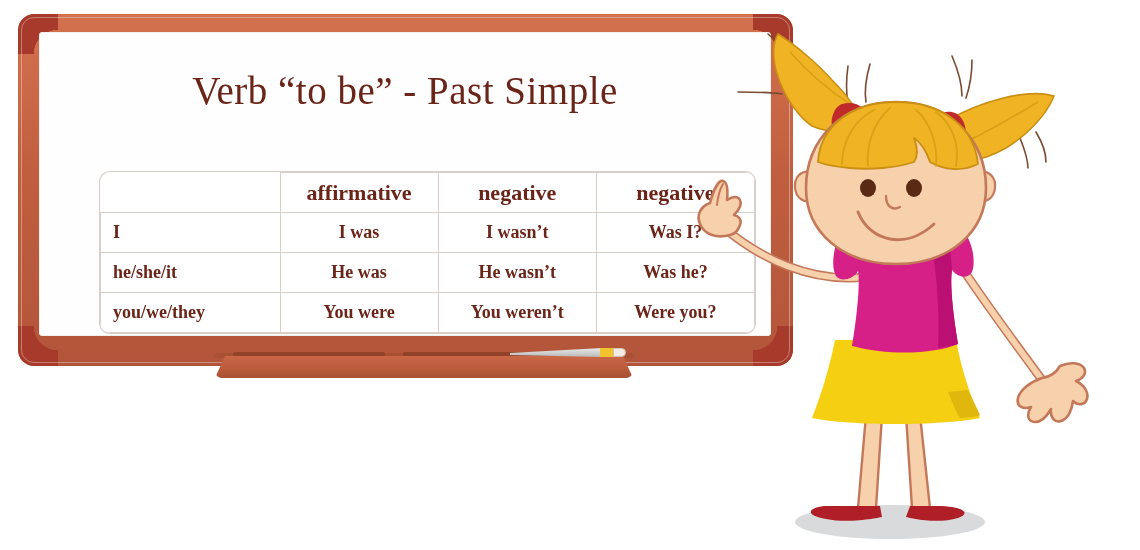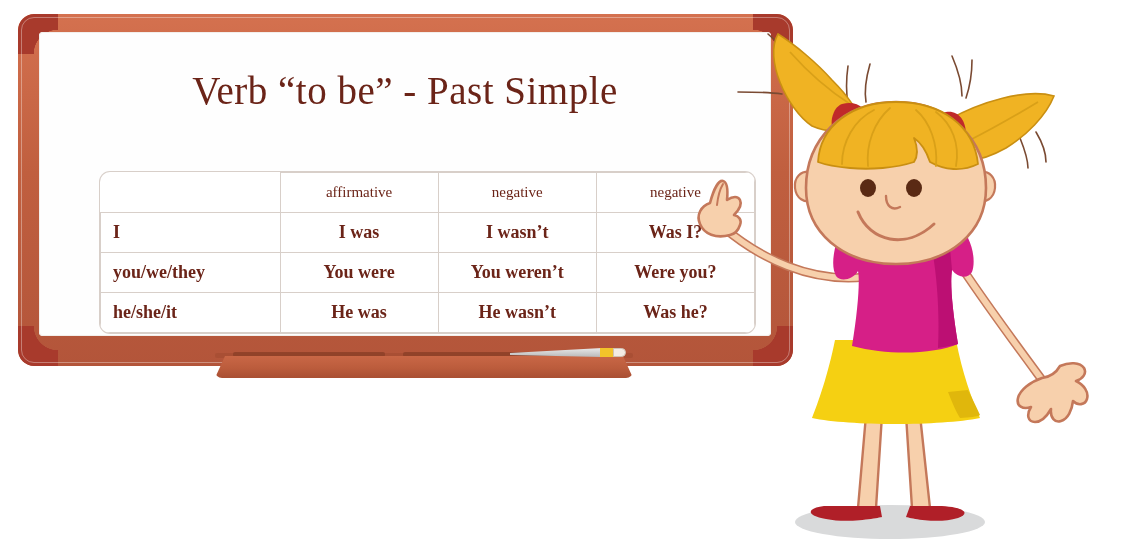--- a/index.html
+++ b/index.html
@@ -88,21 +88,21 @@
     height:39px;
     color:#6b2418;
     font-size:18px;
     font-weight:bold;
     font-family:"Liberation Serif", serif;
     padding:0 12px;
     text-align:center;
     vertical-align:middle;
   }
   .grammar-table .rowhead{text-align:left;width:155px;}
-  .grammar-table thead th{font-weight:normal;font-size:15px;}
+  .grammar-table thead th{font-weight:bold;font-size:22px;}
   .grammar-table .corner-empty{border-left:none;border-top:none;}
 
   
   #girl{position:absolute;left:690px;top:0;width:450px;height:550px;}
   #girl svg{display:block;}
 </style>
 </head>
 <body>
 
 <div id="stage">
@@ -130,30 +130,30 @@
           </tr>
         </thead>
         <tbody>
           <tr>
             <td class="rowhead">I</td>
             <td>I was</td>
             <td>I wasn’t</td>
             <td>Was I?</td>
           </tr>
           <tr>
+            <td class="rowhead">he/she/it</td>
+            <td>He was</td>
+            <td>He wasn’t</td>
+            <td>Was he?</td>
+          </tr>
+          <tr>
             <td class="rowhead">you/we/they</td>
             <td>You were</td>
             <td>You weren’t</td>
             <td>Were you?</td>
-          </tr>
-          <tr>
-            <td class="rowhead">he/she/it</td>
-            <td>He was</td>
-            <td>He wasn’t</td>
-            <td>Was he?</td>
           </tr>
         </tbody>
       </table>
 
     </div>
 
     <div class="tray-top"></div>
     <div class="tray-notch" style="left:215px;width:152px;"></div>
     <div class="tray-notch" style="left:385px;width:152px;"></div>
     <div class="tray"></div>

